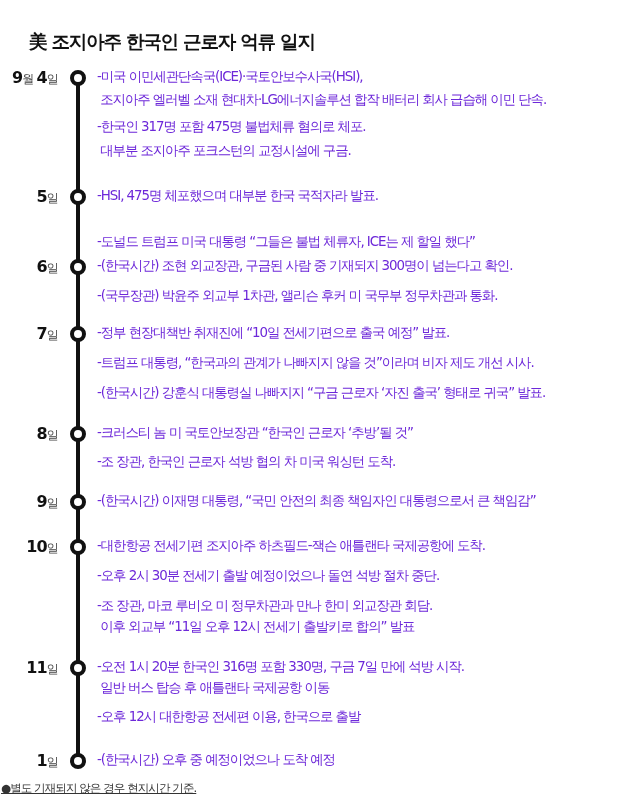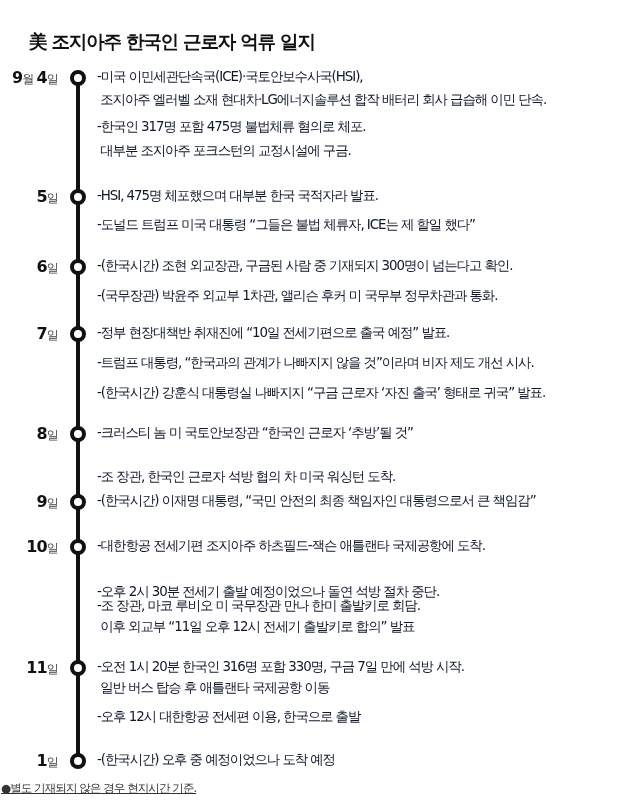--- a/index.html
+++ b/index.html
@@ -4,21 +4,21 @@
 <style>
   * { box-sizing: border-box; margin: 0; padding: 0; }
   html, body { width: 640px; height: 811px; background: #ffffff; overflow: hidden; }
   body { font-family: "DejaVu Sans", "Liberation Sans", sans-serif; color: #222; position: relative; }
   .title { position: absolute; left: 1px; top: 29px; font-size: 18.5px; font-weight: bold; color: #111; letter-spacing: -1.2px; white-space: nowrap; margin-left: 28px; }
   .timeline-line { position: absolute; left: 76px; width: 4px; background: #111; top: 78px; height: 684px; }
   .group { position: absolute; left: 0; width: 640px; }
   .date { position: absolute; right: 582px; top: -10px; font-size: 16px; color: #111; white-space: nowrap; letter-spacing: -0.8px; font-weight: bold; }
   .date .unit { font-size: 12px; font-weight: normal; color: #444; }
   .node { position: absolute; left: 70px; top: -8px; width: 16px; height: 16px; border-radius: 50%; background: #fff; border: 4px solid #111; }
-  .line-text { position: absolute; left: 97px; font-size: 13.4px; color: #0f172a; white-space: nowrap; letter-spacing: -1.05px; line-height: 18px; }
+  .line-text { position: absolute; left: 97px; font-size: 13.4px; color: #6d28d9; white-space: nowrap; letter-spacing: -1.05px; line-height: 18px; }
   .footnote { position: absolute; left: 1px; top: 781px; font-size: 11.5px; color: #333; letter-spacing: -0.9px; white-space: nowrap; text-decoration: underline; }
 </style>
 </head>
 <body>
 
 <div class="title">美 조지아주 한국인 근로자 억류 일지</div>
 
 <div class="timeline-line"></div>
 
 <div class="group" style="top:78px">
@@ -29,21 +29,21 @@
   <div class="line-text" style="top:-10px">-미국 이민세관단속국(ICE)·국토안보수사국(HSI),</div>
   <div class="line-text" style="top:13px; white-space:pre"> 조지아주 엘러벨 소재 현대차·LG에너지솔루션 합작 배터리 회사 급습해 이민 단속.</div>
   <div class="line-text" style="top:40px">-한국인 317명 포함 475명 불법체류 혐의로 체포.</div>
   <div class="line-text" style="top:64px; white-space:pre"> 대부분 조지아주 포크스턴의 교정시설에 구금.</div>
 </div>
 
 <div class="group" style="top:197px">
   <div class="date"><span>5</span><span class="unit">일</span></div>
   <div class="node"></div>
   <div class="line-text" style="top:-10px">-HSI, 475명 체포했으며 대부분 한국 국적자라 발표.</div>
-  <div class="line-text" style="top:19px">-도널드 트럼프 미국 대통령 “그들은 불법 체류자, ICE는 제 할일 했다”</div>
+  <div class="line-text" style="top:36px">-도널드 트럼프 미국 대통령 “그들은 불법 체류자, ICE는 제 할일 했다”</div>
 </div>
 
 <div class="group" style="top:267px">
   <div class="date"><span>6</span><span class="unit">일</span></div>
   <div class="node"></div>
   <div class="line-text" style="top:-10px">-(한국시간) 조현 외교장관, 구금된 사람 중 기재되지 300명이 넘는다고 확인.</div>
   <div class="line-text" style="top:20px">-(국무장관) 박윤주 외교부 1차관, 앨리슨 후커 미 국무부 정무차관과 통화.</div>
 </div>
 
 <div class="group" style="top:334px">
@@ -51,35 +51,35 @@
   <div class="node"></div>
   <div class="line-text" style="top:-10px">-정부 현장대책반 취재진에 “10일 전세기편으로 출국 예정” 발표.</div>
   <div class="line-text" style="top:20px">-트럼프 대통령, “한국과의 관계가 나빠지지 않을 것”이라며 비자 제도 개선 시사.</div>
   <div class="line-text" style="top:50px">-(한국시간) 강훈식 대통령실 나빠지지 “구금 근로자 ‘자진 출국’ 형태로 귀국” 발표.</div>
 </div>
 
 <div class="group" style="top:434px">
   <div class="date"><span>8</span><span class="unit">일</span></div>
   <div class="node"></div>
   <div class="line-text" style="top:-10px">-크러스티 놈 미 국토안보장관 “한국인 근로자 ‘추방’될 것”</div>
-  <div class="line-text" style="top:34px">-조 장관, 한국인 근로자 석방 협의 차 미국 워싱턴 도착.</div>
+  <div class="line-text" style="top:19px">-조 장관, 한국인 근로자 석방 협의 차 미국 워싱턴 도착.</div>
 </div>
 
 <div class="group" style="top:502px">
   <div class="date"><span>9</span><span class="unit">일</span></div>
   <div class="node"></div>
   <div class="line-text" style="top:-10px">-(한국시간) 이재명 대통령, “국민 안전의 최종 책임자인 대통령으로서 큰 책임감”</div>
 </div>
 
 <div class="group" style="top:547px">
   <div class="date"><span>10</span><span class="unit">일</span></div>
   <div class="node"></div>
   <div class="line-text" style="top:-10px">-대한항공 전세기편 조지아주 하츠필드-잭슨 애틀랜타 국제공항에 도착.</div>
-  <div class="line-text" style="top:36px">-오후 2시 30분 전세기 출발 예정이었으나 돌연 석방 절차 중단.</div>
-  <div class="line-text" style="top:50px">-조 장관, 마코 루비오 미 국무장관 만나 한미 출발키로 회담.</div>
+  <div class="line-text" style="top:20px">-오후 2시 30분 전세기 출발 예정이었으나 돌연 석방 절차 중단.</div>
+  <div class="line-text" style="top:50px">-조 장관, 마코 루비오 미 정무차관과 만나 한미 외교장관 회담.</div>
   <div class="line-text" style="top:71px; white-space:pre"> 이후 외교부 “11일 오후 12시 전세기 출발키로 합의” 발표</div>
 </div>
 
 <div class="group" style="top:668px">
   <div class="date"><span>11</span><span class="unit">일</span></div>
   <div class="node"></div>
   <div class="line-text" style="top:-10px">-오전 1시 20분 한국인 316명 포함 330명, 구금 7일 만에 석방 시작.</div>
   <div class="line-text" style="top:11px; white-space:pre"> 일반 버스 탑승 후 애틀랜타 국제공항 이동</div>
   <div class="line-text" style="top:40px">-오후 12시 대한항공 전세편 이용, 한국으로 출발</div>
 </div>

